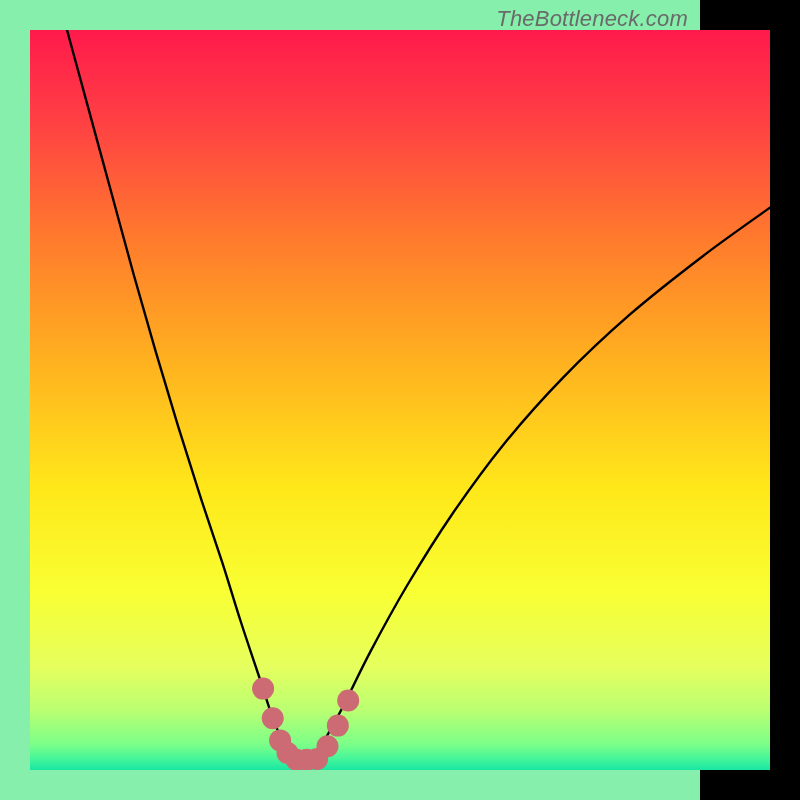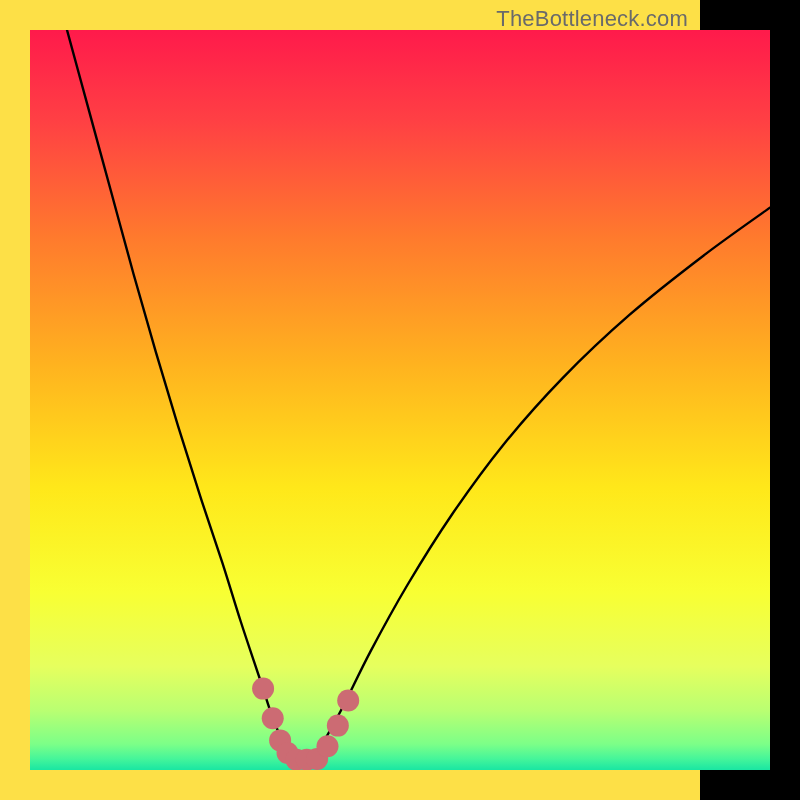--- a/index.html
+++ b/index.html
@@ -10,21 +10,22 @@
     background: #000;
     overflow: hidden;
     font-family: Arial, Helvetica, sans-serif;
   }
   .frame {
     position: absolute;
     left: 0;
     top: 0;
     width: 700px;
     height: 800px;
-    background: #fde047;
+    background: #86efac;
+    font-style: italic;
   }
   .plot-area {
     position: absolute;
     left: 30px;
     top: 30px;
     width: 740px;
     height: 740px;
     overflow: hidden;
   }
   .gradient {

